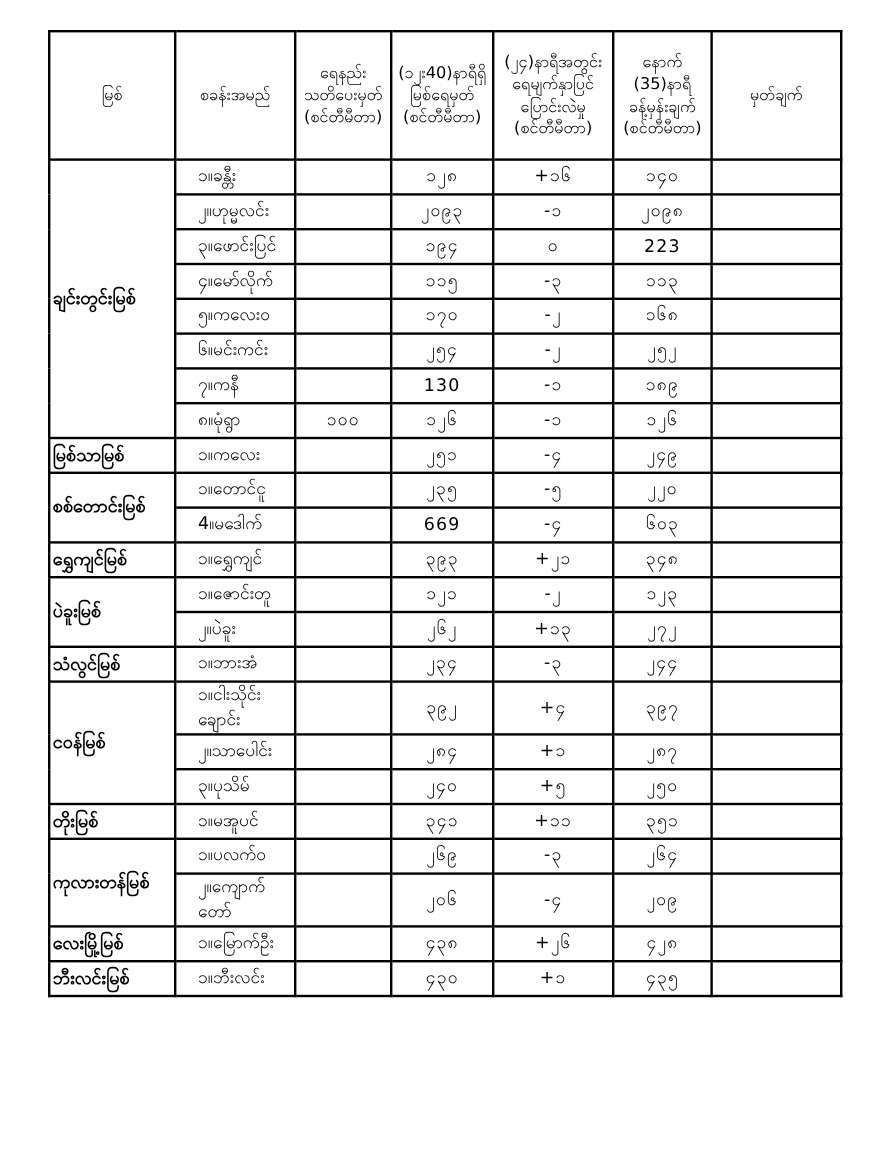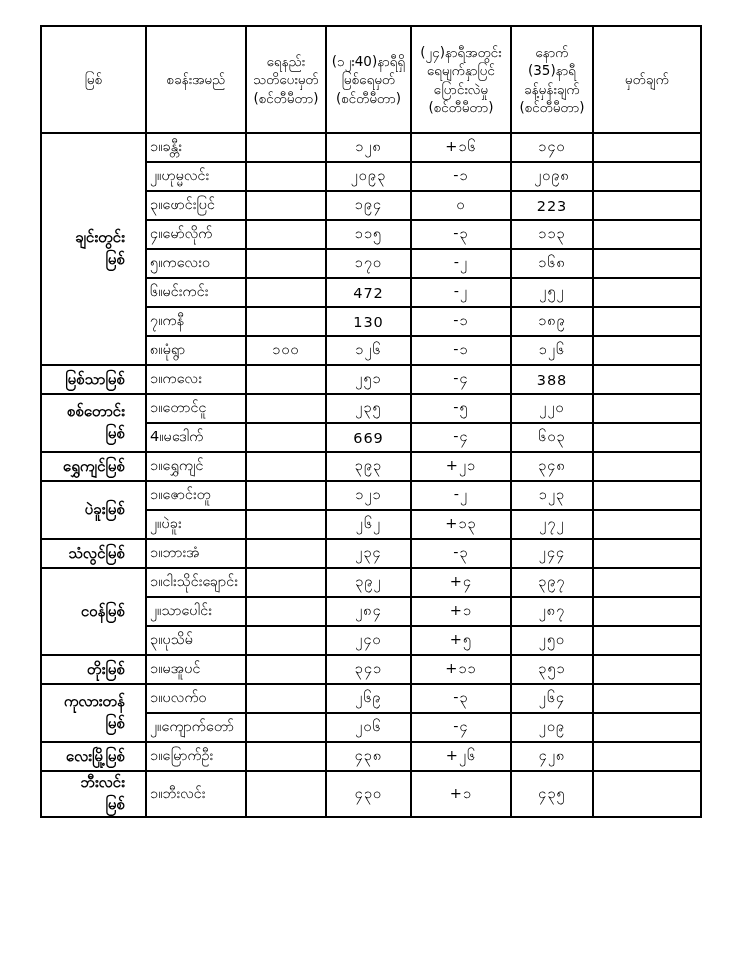--- a/index.html
+++ b/index.html
@@ -1,22 +1,22 @@
 <!DOCTYPE html>
 <html><head>
 <meta charset="utf-8">
 <style>
   html,body{margin:0;padding:0;background:#ffffff;}
   body{width:742px;height:960px;position:relative;font-family:"DejaVu Sans",sans-serif;color:#000;}
   table.levels{border-collapse:collapse;position:absolute;left:40px;top:25px;table-layout:fixed;}
   table.levels th, table.levels td{border:2px solid #000;overflow:hidden;}
   th.hdr{font-weight:normal;font-size:13.5px;line-height:1.35;text-align:center;vertical-align:middle;white-space:pre-line;height:101px;padding:2px 3px;}
   td{height:27px;font-size:14.5px;padding:0 5px;vertical-align:middle;}
-  td.river{font-weight:bold;text-align:right;font-size:15px;padding:0 20px;}
-  td.station{text-align:left;padding-left:3px;}
+  td.river{font-weight:bold;text-align:left;font-size:15px;padding:0 2px;}
+  td.station{text-align:left;padding-left:18px;}
   td.warn, td.num{text-align:center;letter-spacing:1px;}
   td.remark{background:#fff;}
   col.c-river{width:105px;} col.c-station{width:100px;} col.c-warn{width:80px;}
   col.c-cur{width:85px;} col.c-chg{width:100px;} col.c-fc{width:82px;} col.c-rem{width:108px;}
 </style>
 </head>
 <body>
 
 <table class="levels">
   <colgroup>
@@ -88,21 +88,21 @@
       <td class="station">၅။ကလေးဝ</td>
       <td class="warn"></td>
       <td class="num">၁၇၀</td>
       <td class="num">-၂</td>
       <td class="num">၁၆၈</td>
       <td class="remark"></td>
     </tr>
     <tr>
       <td class="station">၆။မင်းကင်း</td>
       <td class="warn"></td>
-      <td class="num">472</td>
+      <td class="num">၂၅၄</td>
       <td class="num">-၂</td>
       <td class="num">၂၅၂</td>
       <td class="remark"></td>
     </tr>
     <tr>
       <td class="station">၇။ကနီ</td>
       <td class="warn"></td>
       <td class="num">130</td>
       <td class="num">-၁</td>
       <td class="num">၁၈၉</td>
@@ -116,21 +116,21 @@
       <td class="num">၁၂၆</td>
       <td class="remark"></td>
     </tr>
 
     <tr>
       <td class="river">မြစ်သာမြစ်</td>
       <td class="station">၁။ကလေး</td>
       <td class="warn"></td>
       <td class="num">၂၅၁</td>
       <td class="num">-၄</td>
-      <td class="num">388</td>
+      <td class="num">၂၄၉</td>
       <td class="remark"></td>
     </tr>
 
     <tr>
       <td class="river" rowspan="2">စစ်တောင်းမြစ်</td>
       <td class="station">၁။တောင်ငူ</td>
       <td class="warn"></td>
       <td class="num">၂၃၅</td>
       <td class="num">-၅</td>
       <td class="num">၂၂၀</td>

